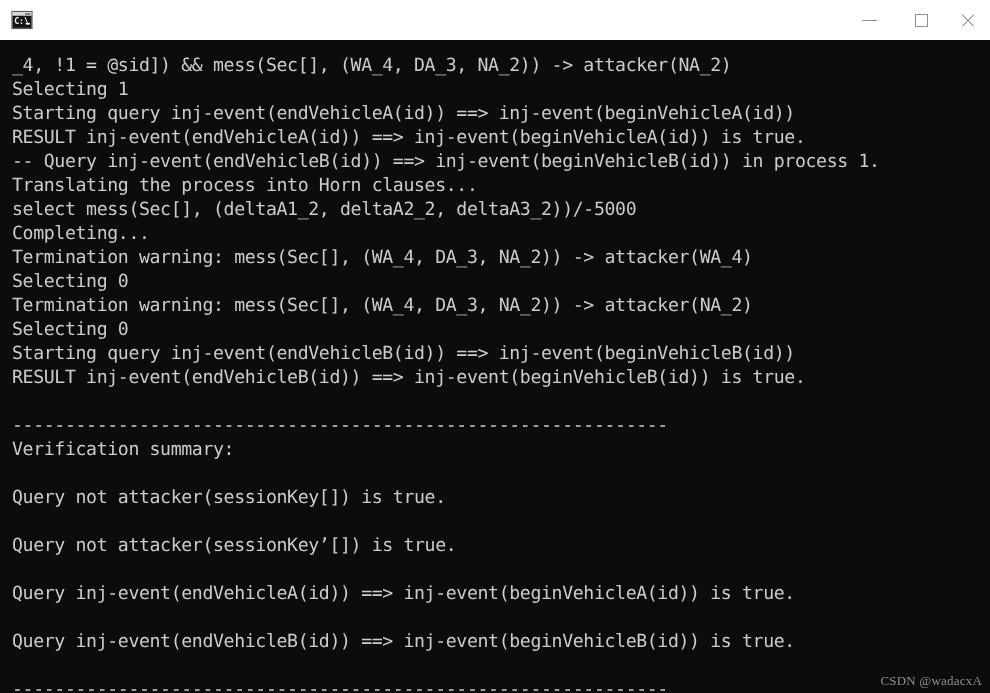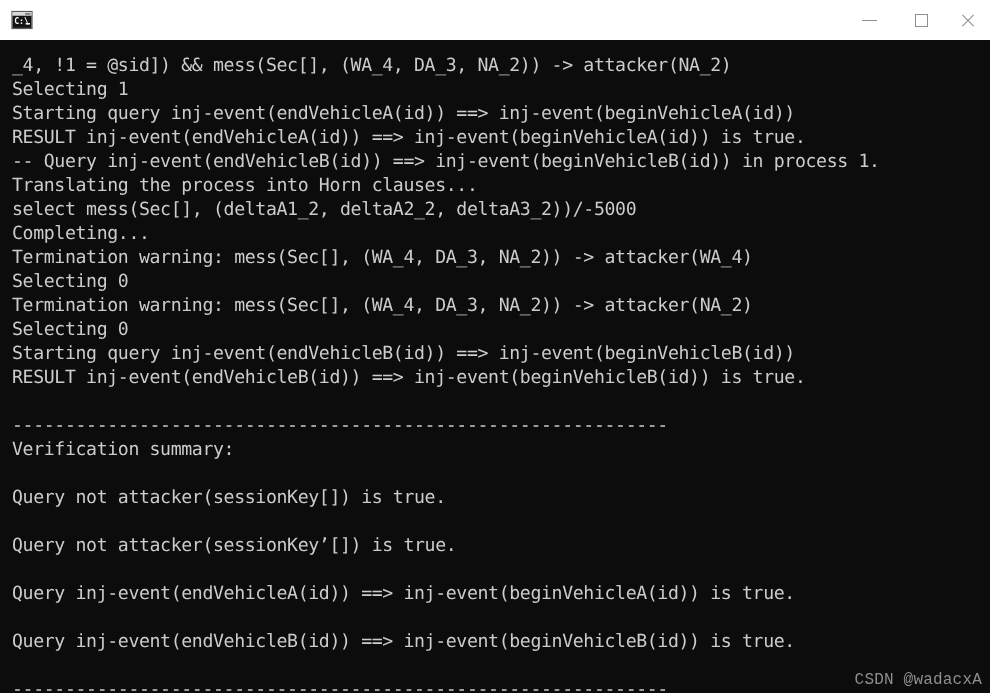--- a/index.html
+++ b/index.html
@@ -117,22 +117,22 @@
     line-height: 24px;
     color: #cccccc;
     white-space: pre;
     letter-spacing: -0.37px;
     text-rendering: geometricPrecision;
   }
   .watermark {
     position: absolute;
     right: 8px;
     bottom: 4px;
-    font-family: Liberation Mono, monospace;
-    font-size: 16px;
+    font-family: Liberation Serif, serif;
+    font-size: 13px;
     color: #8f8f8f;
     letter-spacing: 0.2px;
     user-select: none;
     white-space: nowrap;
   }
 </style>
 </head>
 <body>
 
 <div id="app">

